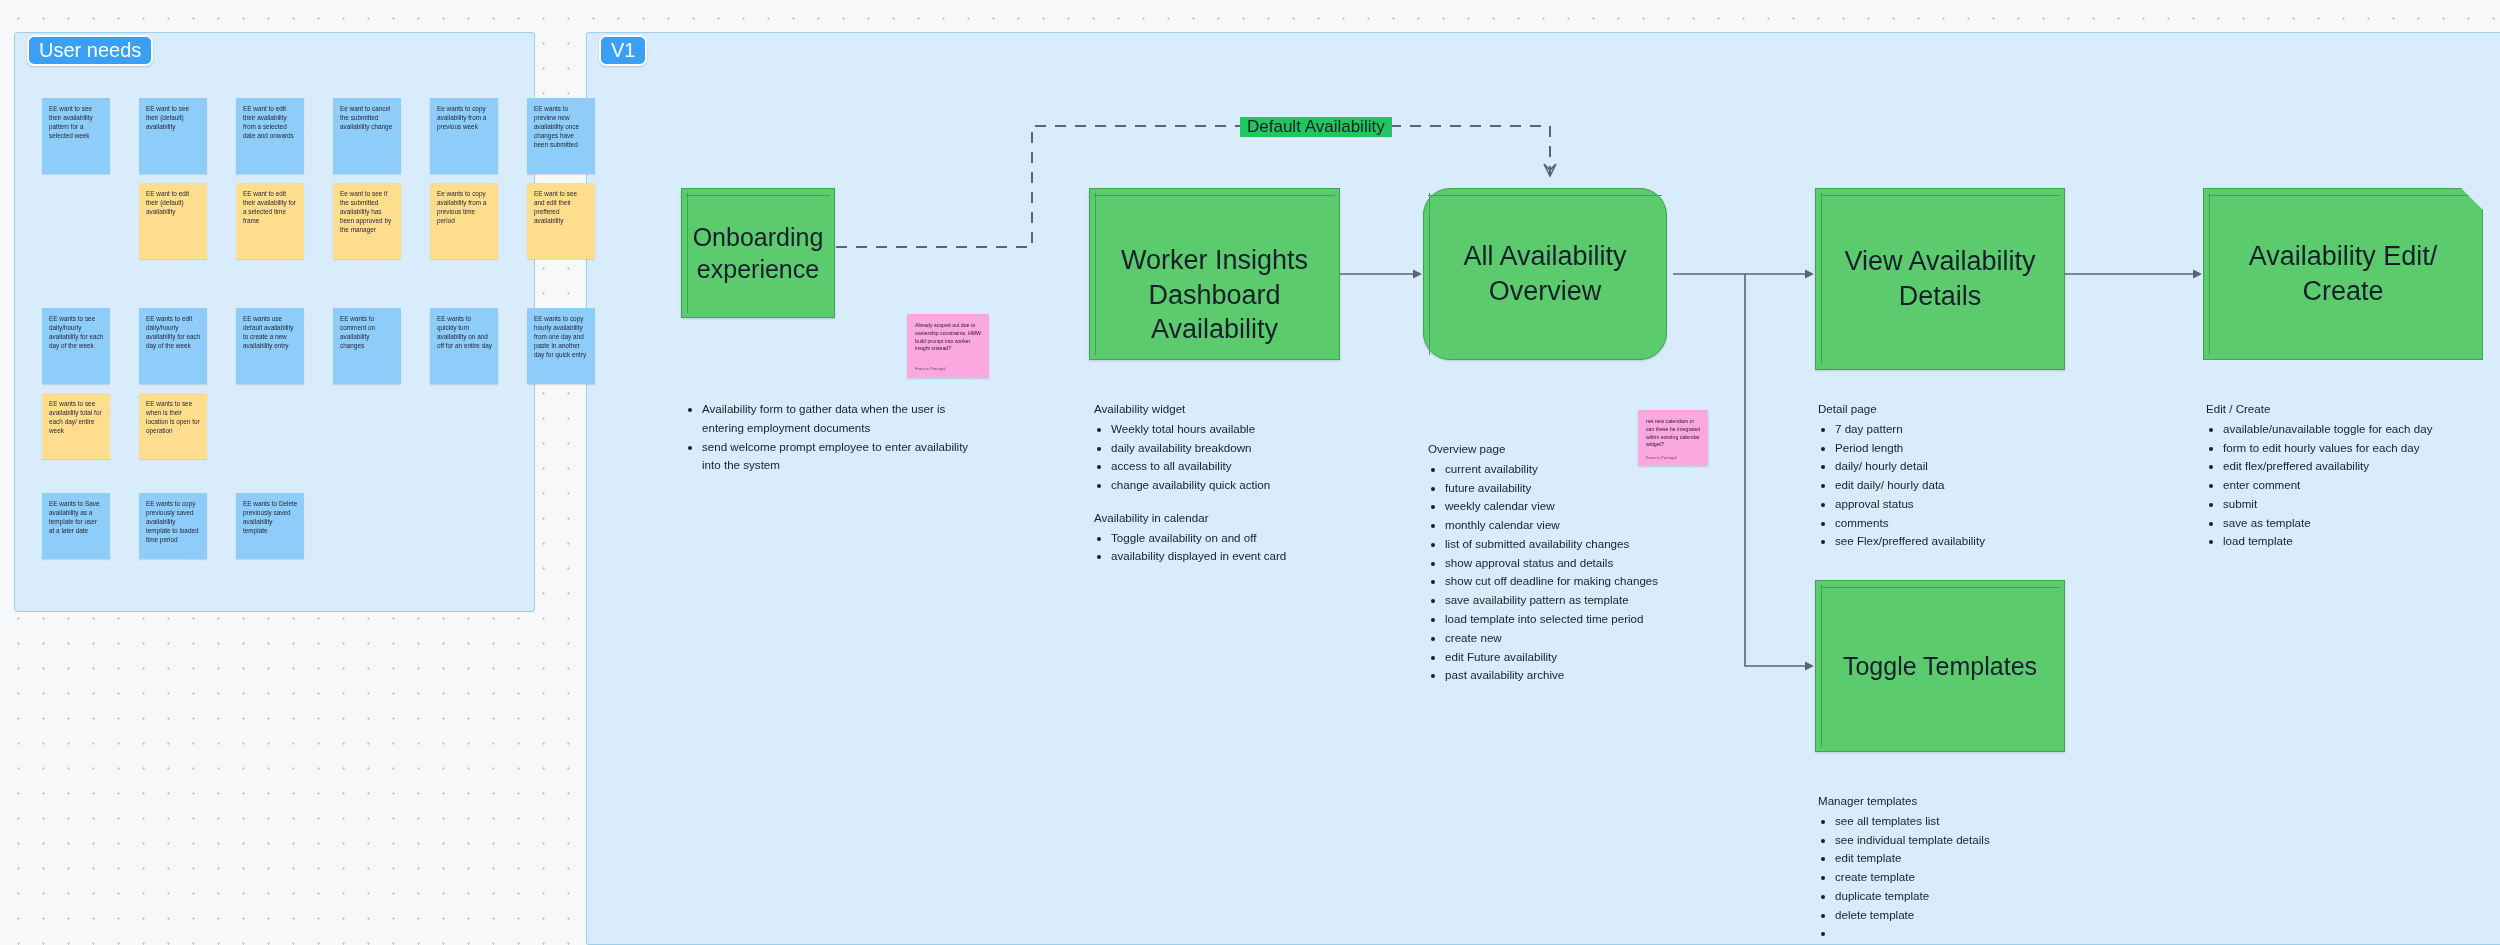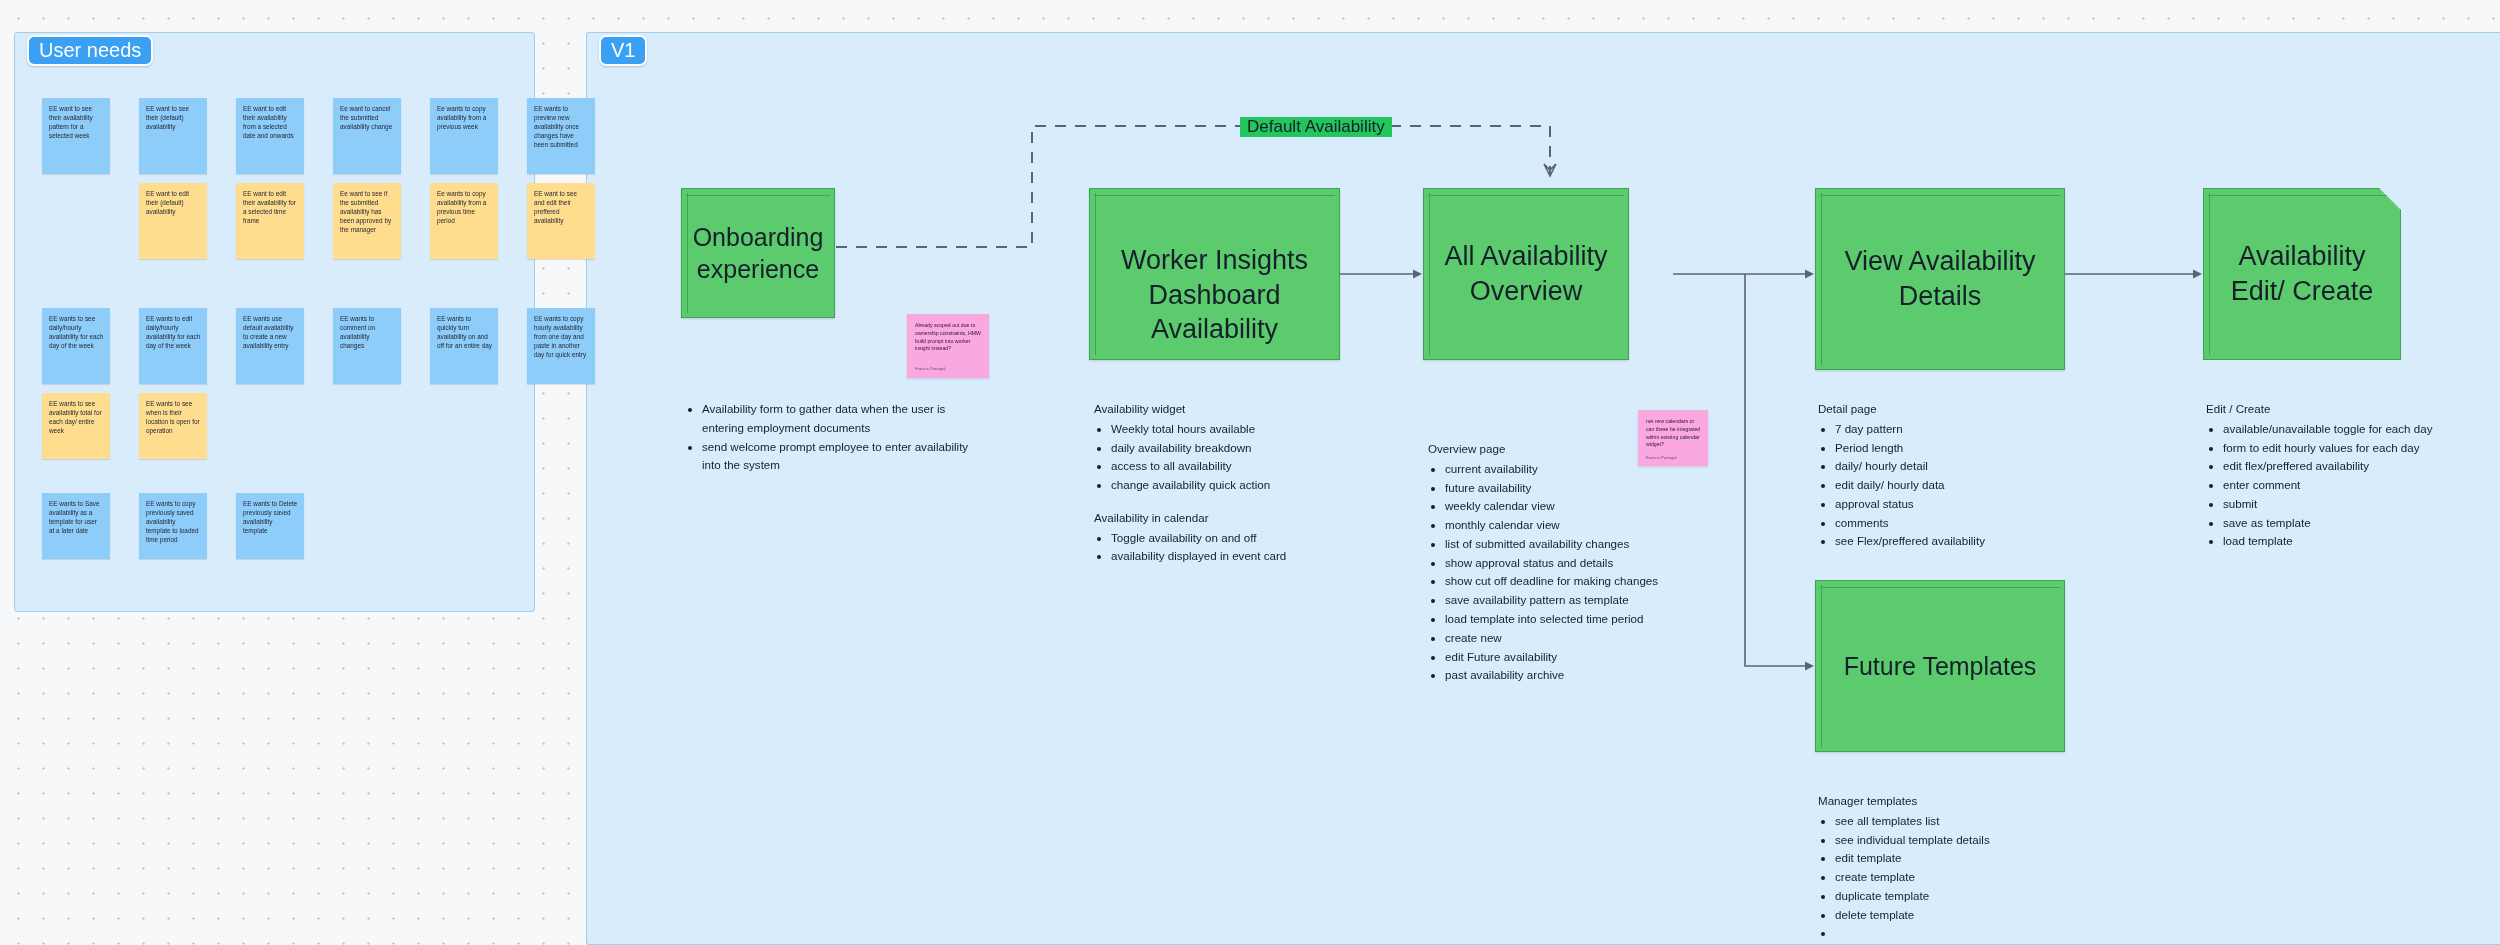--- a/index.html
+++ b/index.html
@@ -179,31 +179,31 @@
     <div class="note blue" style="left: 236px; top: 493px; height: 66px;">EE wants to Delete previously saved availability template</div>
   </div>
 
 <div id="process-layer">
     <div class="proc" style="left: 681px; top: 188px; width: 154px; height: 130px;">
       <div class="proc-label" style="font-size: 25px;">Onboarding experience</div>
     </div>
     <div class="proc" style="left: 1089px; top: 188px; width: 251px; height: 172px;">
       <div class="proc-label" style="font-size: 27px; margin-top: 42px;">Worker Insights Dashboard Availability</div>
     </div>
-    <div class="proc" style="left: 1423px; top: 188px; width: 206px; height: 172px;">
+    <div class="proc" style="left: 1423px; top: 188px; width: 244px; height: 172px; border-radius: 27px;">
       <div class="proc-label" style="font-size: 27px;">All Availability Overview</div>
     </div>
     <div class="proc" style="left: 1815px; top: 188px; width: 250px; height: 182px;">
       <div class="proc-label" style="font-size: 27px;">View Availability Details</div>
     </div>
-    <div class="proc notched" style="left: 2203px; top: 188px; width: 198px; height: 172px;">
+    <div class="proc notched" style="left: 2203px; top: 188px; width: 280px; height: 172px;">
       <div class="proc-label" style="font-size: 27px;">Availability Edit/ Create</div>
     </div>
     <div class="proc" style="left: 1815px; top: 580px; width: 250px; height: 172px;">
-      <div class="proc-label" style="font-size: 25px;">Future Templates</div>
+      <div class="proc-label" style="font-size: 25px;">Toggle Templates</div>
     </div>
   </div>
 
 <svg class="wires">
 
   <path class="wire-dash" d="M 836 247 L 1032 247 L 1032 126 L 1240 126"></path>
   <path class="wire-dash" d="M 1330 126 L 1550 126 L 1550 175"></path>
   <path class="wire" d="M 1544 176 l -6 -12 l 6 6 l 6 -6 z" fill="#5b6472" stroke="none" transform="translate(6,0)"></path>
 
   <path class="wire" d="M 1340 274 L 1414 274"></path>

